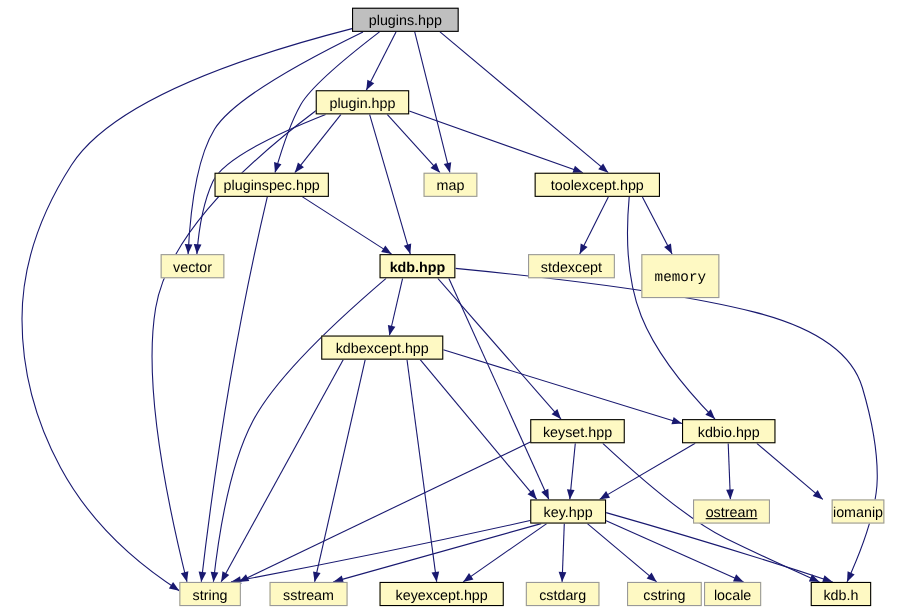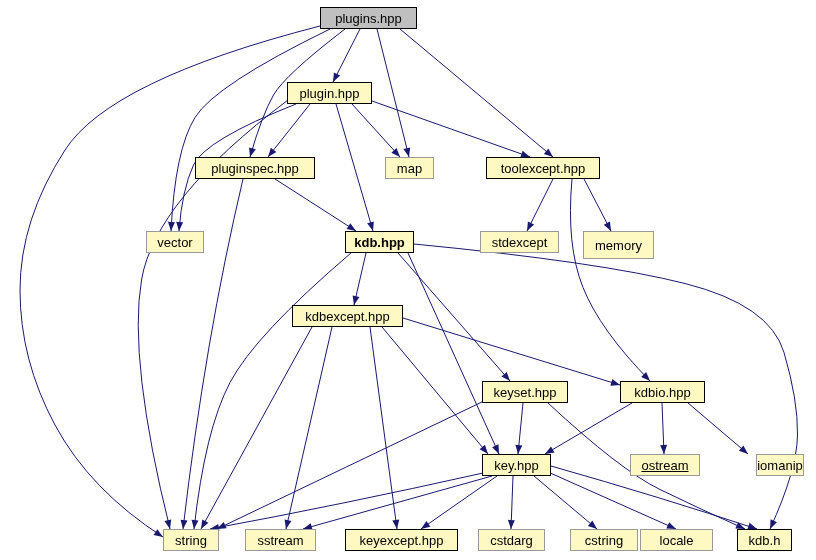--- a/index.html
+++ b/index.html
@@ -137,34 +137,34 @@
       <path d="M 534 476 L 597 529" class="edge"></path>
       <polygon points="0,0 -9,3.5 -9,-3.5" transform="translate(597,529) rotate(40.072890052350985)" class="arrow"></polygon>
       <path d="M 548 472 L 676 529" class="edge"></path>
       <polygon points="0,0 -9,3.5 -9,-3.5" transform="translate(676,529) rotate(24.004007648117618)" class="arrow"></polygon>
       <path d="M 551 466 Q 660 497 757 529" class="edge"></path>
       <polygon points="0,0 -9,3.5 -9,-3.5" transform="translate(757,529) rotate(18.25756307538974)" class="arrow"></polygon>
     </svg>
   <div>
       <div class="node root" style="left: 320px; top: 7px; width: 97px; height: 22px;">plugins.hpp</div>
       <div class="node file" style="left: 287px; top: 82px; width: 85px; height: 22px;">plugin.hpp</div>
-      <div class="node file" style="left: 195px; top: 157px; width: 120px; height: 22px;">pluginspec.hpp</div>
+      <div class="node file" style="left: 195px; top: 157px; width: 104px; height: 22px;">pluginspec.hpp</div>
       <div class="node system" style="left: 385px; top: 157px; width: 49px; height: 22px;">map</div>
       <div class="node file" style="left: 486px; top: 157px; width: 114px; height: 22px;">toolexcept.hpp</div>
       <div class="node system" style="left: 146px; top: 231px; width: 58px; height: 22px;">vector</div>
       <div class="node file" style="left: 345px; top: 231px; width: 69px; height: 22px; font-weight: bold;">kdb.hpp</div>
       <div class="node system" style="left: 480px; top: 231px; width: 79px; height: 22px;">stdexcept</div>
-      <div class="node system" style="left: 583px; top: 231px; width: 71px; height: 28px;">memory</div>
+      <div class="node system" style="left: 583px; top: 231px; width: 71px; height: 40px; font-family: Liberation Mono, monospace;">memory</div>
       <div class="node file" style="left: 292px; top: 305px; width: 111px; height: 22px;">kdbexcept.hpp</div>
       <div class="node file" style="left: 482px; top: 381px; width: 86px; height: 22px;">keyset.hpp</div>
       <div class="node file" style="left: 620px; top: 381px; width: 85px; height: 22px;">kdbio.hpp</div>
       <div class="node file" style="left: 482px; top: 454px; width: 69px; height: 22px;">key.hpp</div>
       <div class="node system" style="left: 630px; top: 454px; width: 70px; height: 22px; text-decoration: underline;">ostream</div>
       <div class="node system" style="left: 756px; top: 454px; width: 48px; height: 22px;">iomanip</div>
       <div class="node system" style="left: 163px; top: 529px; width: 56px; height: 22px;">string</div>
       <div class="node system" style="left: 245px; top: 529px; width: 71px; height: 22px;">sstream</div>
       <div class="node file" style="left: 345px; top: 529px; width: 113px; height: 22px;">keyexcept.hpp</div>
       <div class="node system" style="left: 478px; top: 529px; width: 67px; height: 22px;">cstdarg</div>
       <div class="node system" style="left: 570px; top: 529px; width: 68px; height: 22px;">cstring</div>
-      <div class="node system" style="left: 640px; top: 529px; width: 73px; height: 22px;">locale</div>
+      <div class="node system" style="left: 640px; top: 529px; width: 52px; height: 22px;">locale</div>
       <div class="node file" style="left: 737px; top: 529px; width: 55px; height: 22px;">kdb.h</div>
     </div>
 </div>
 
 </body></html>

